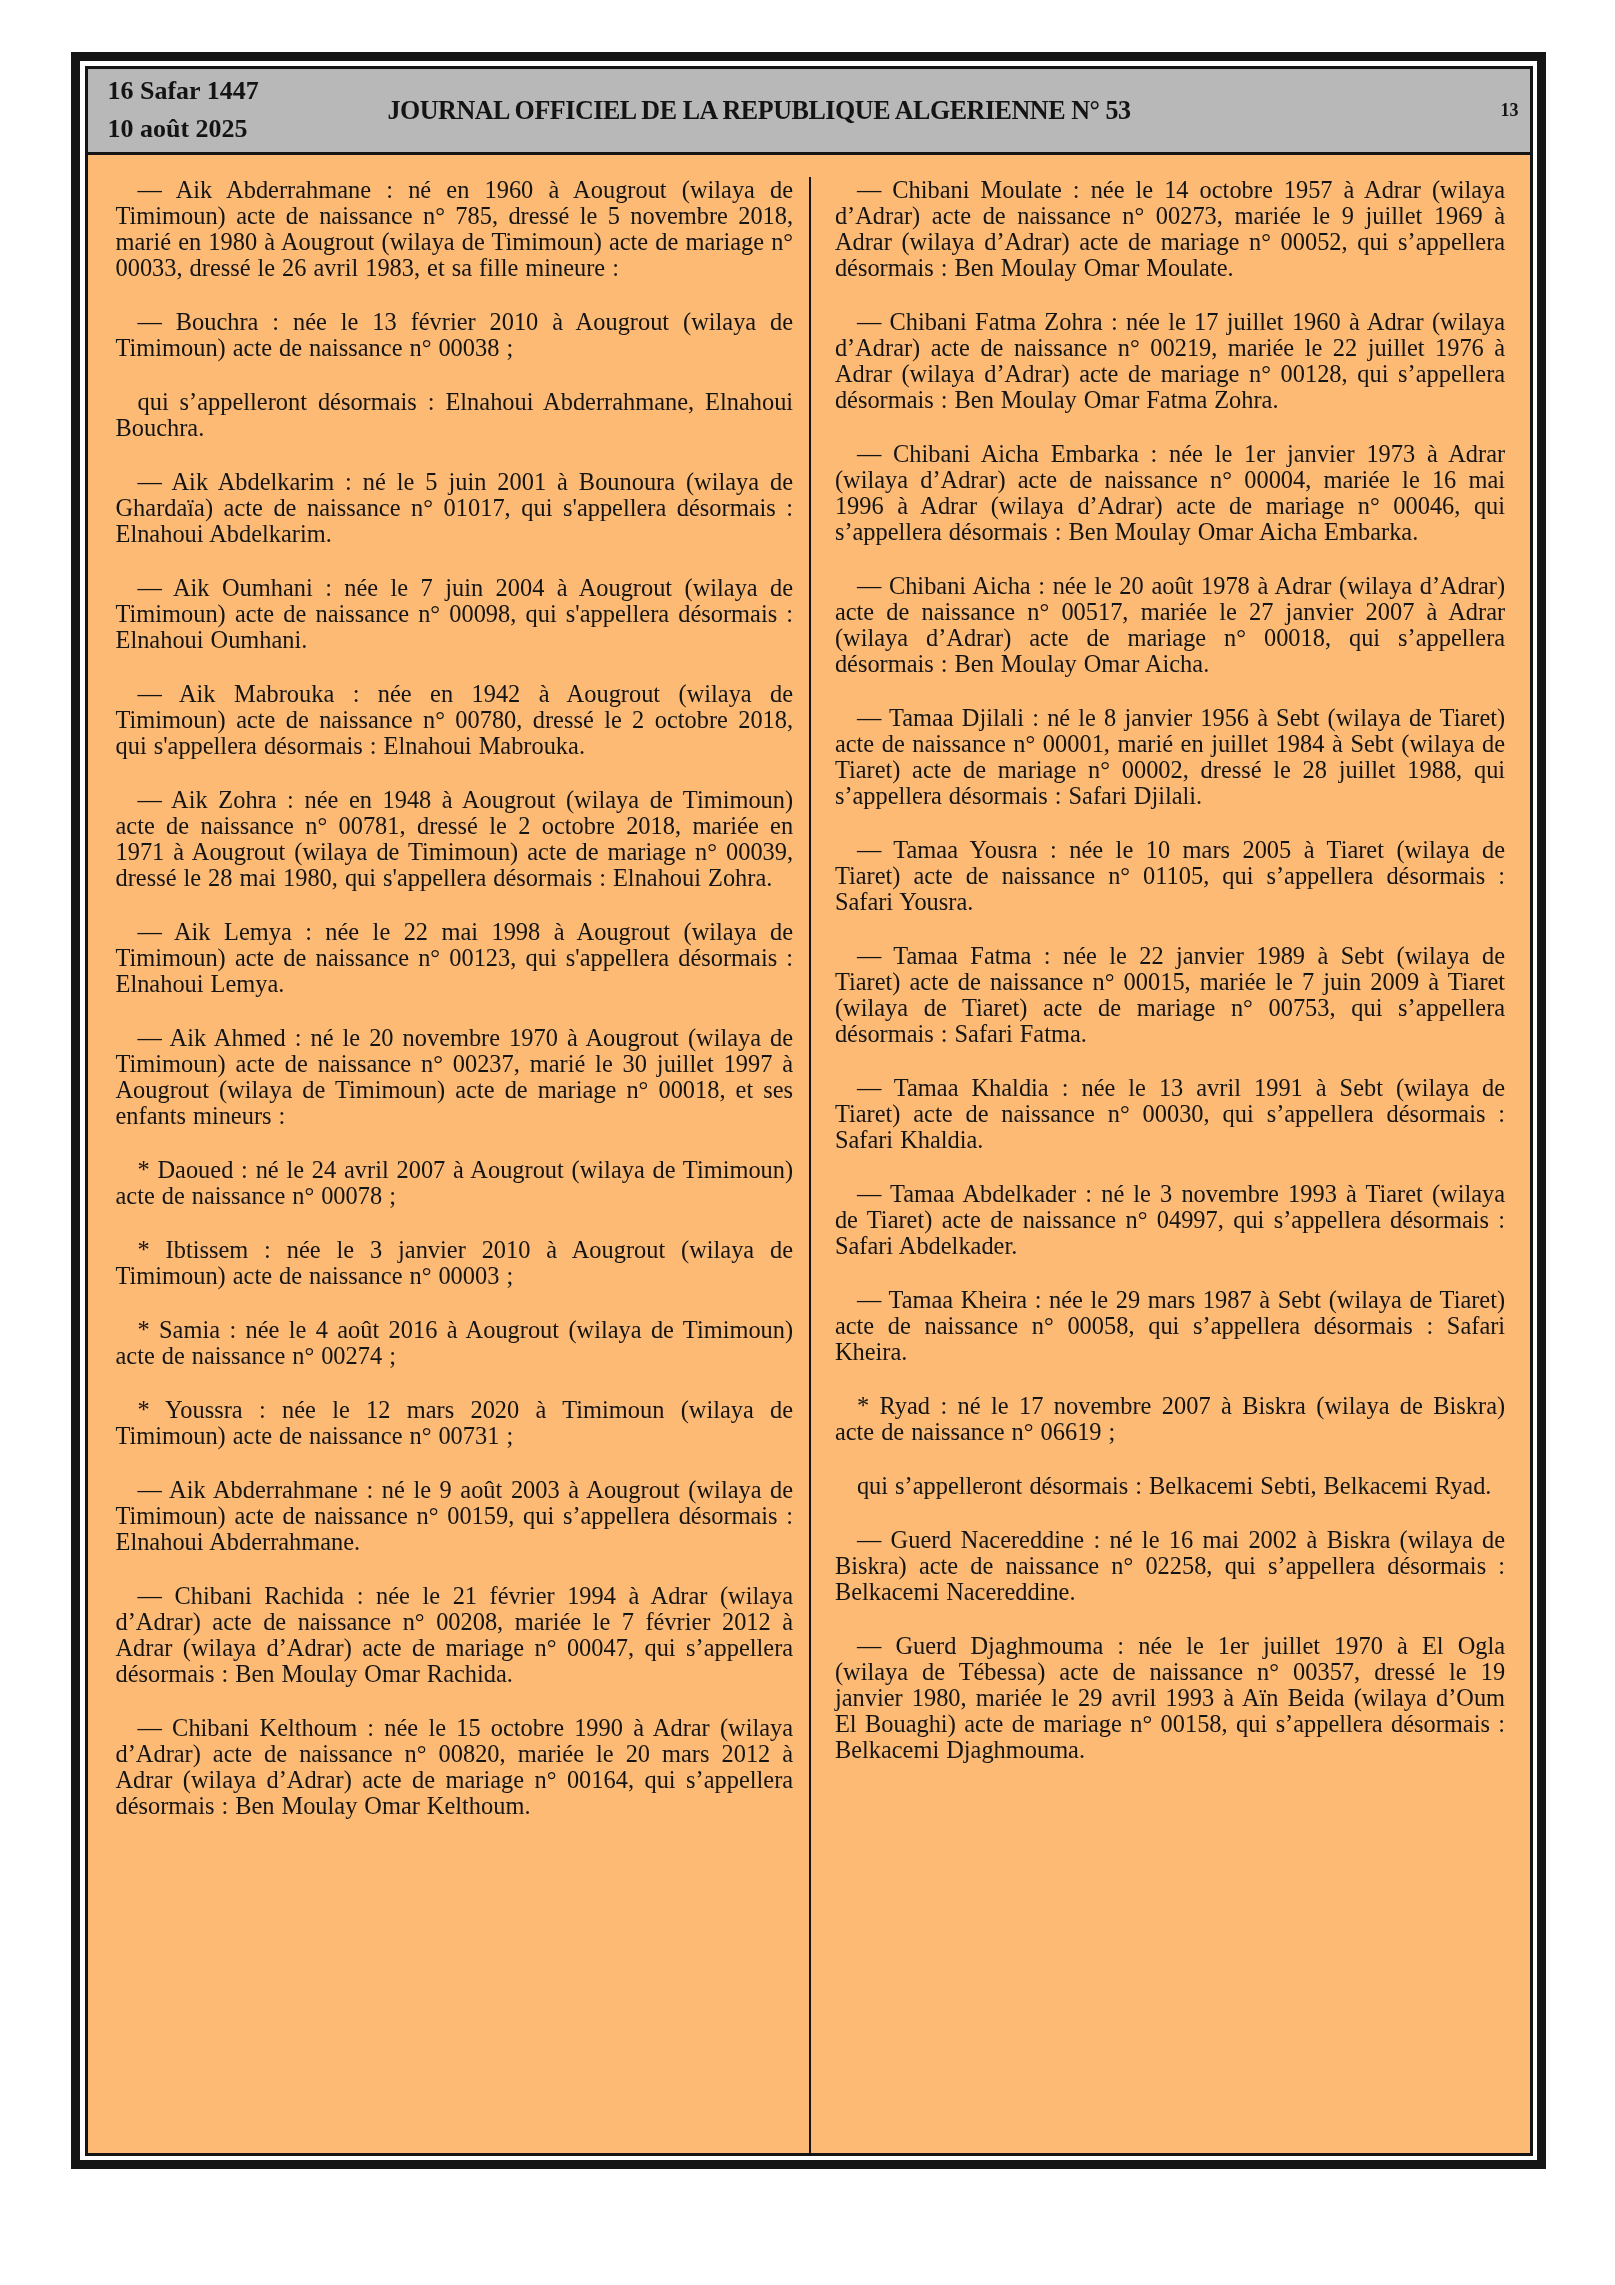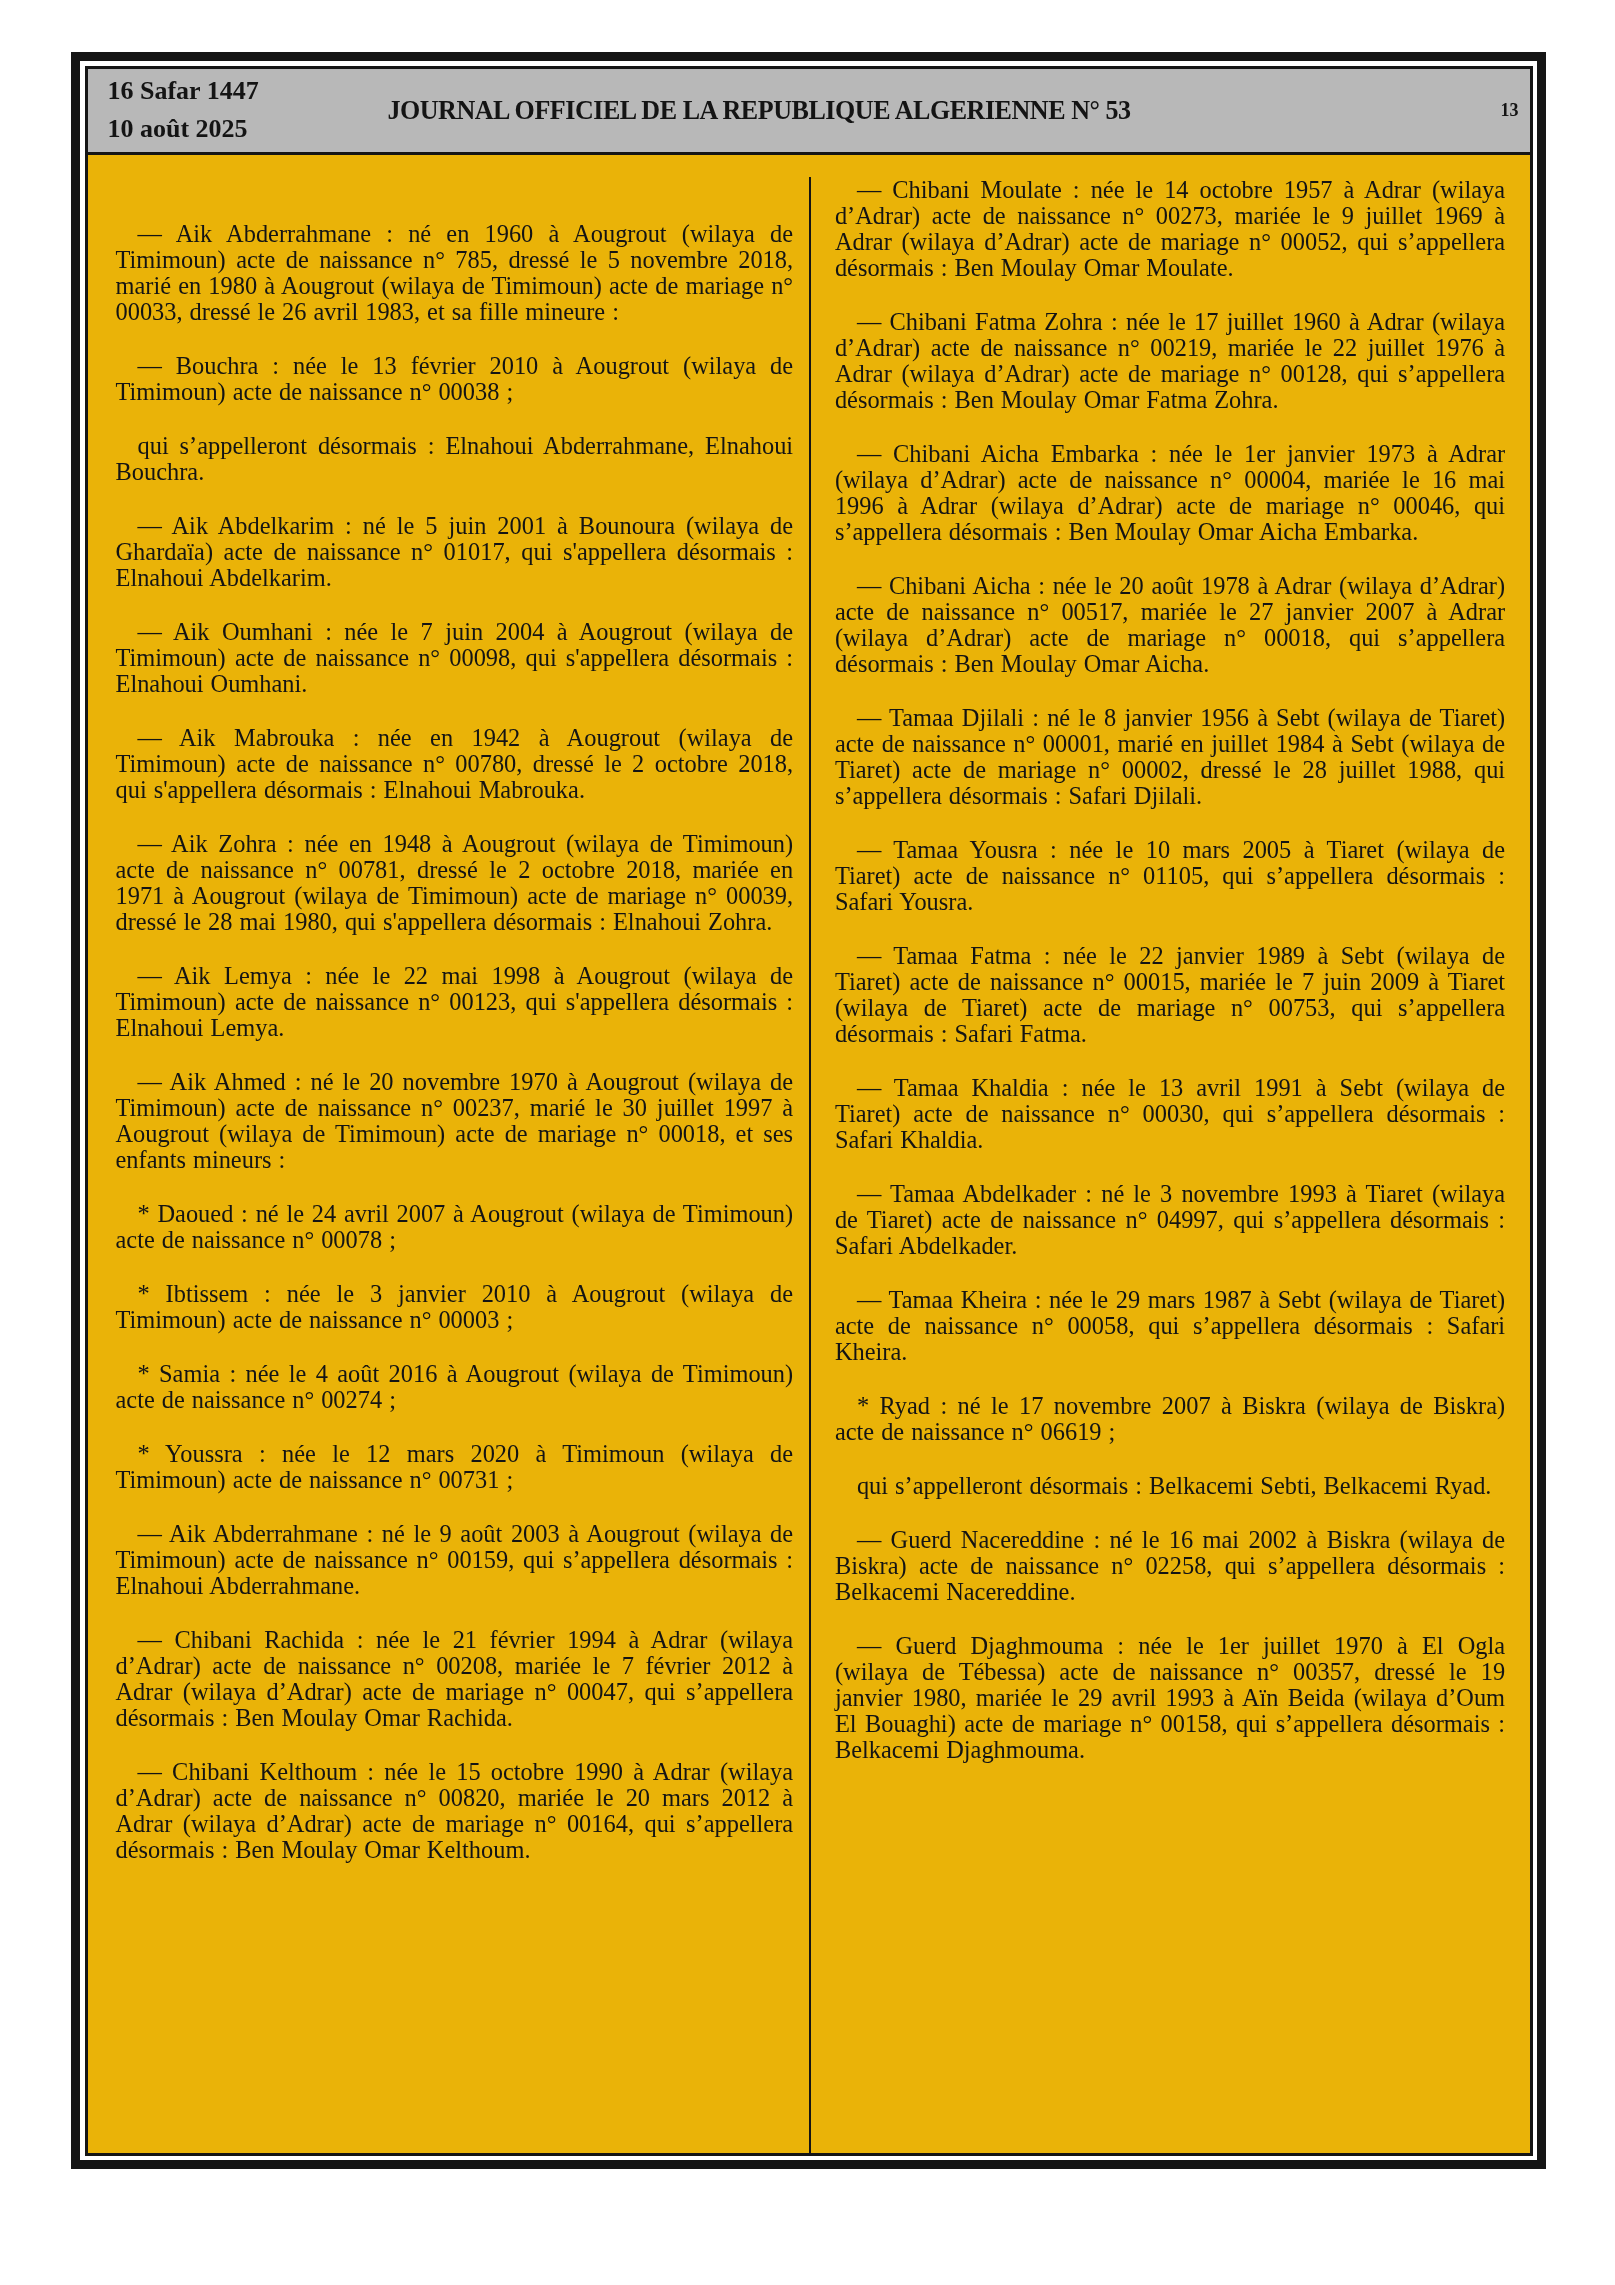--- a/index.html
+++ b/index.html
@@ -25,21 +25,21 @@
     border: 9px solid #151515;
     box-sizing: border-box;
   }
   .frame-inner {
     position: absolute;
     inset: 4.5px;
     border: 3.6px solid #151515;
     display: flex;
     flex-direction: column;
     box-sizing: border-box;
-    background: #eab308;
+    background: #fdba74;
   }
   .header-band {
     position: relative;
     height: 83px;
     flex: 0 0 83px;
     background: #b8b8b8;
     border-bottom: 3.6px solid #151515;
   }
   .header-dates {
     position: absolute;
@@ -81,21 +81,20 @@
     box-sizing: border-box;
     overflow: hidden;
   }
   .column {
     box-sizing: border-box;
     overflow: hidden;
   }
   .column.left {
     width: 50%;
     padding: 0 15.4px 0 28px;
-    margin-top: 44px;
   }
   .column.right {
     width: 50%;
     border-left: 2.7px solid #151515;
     padding: 0 24.4px 0 24.4px;
   }
   .column p.para {
     margin: 0 0 28px 0;
     font-size: 24.4px;
     line-height: 26px;

